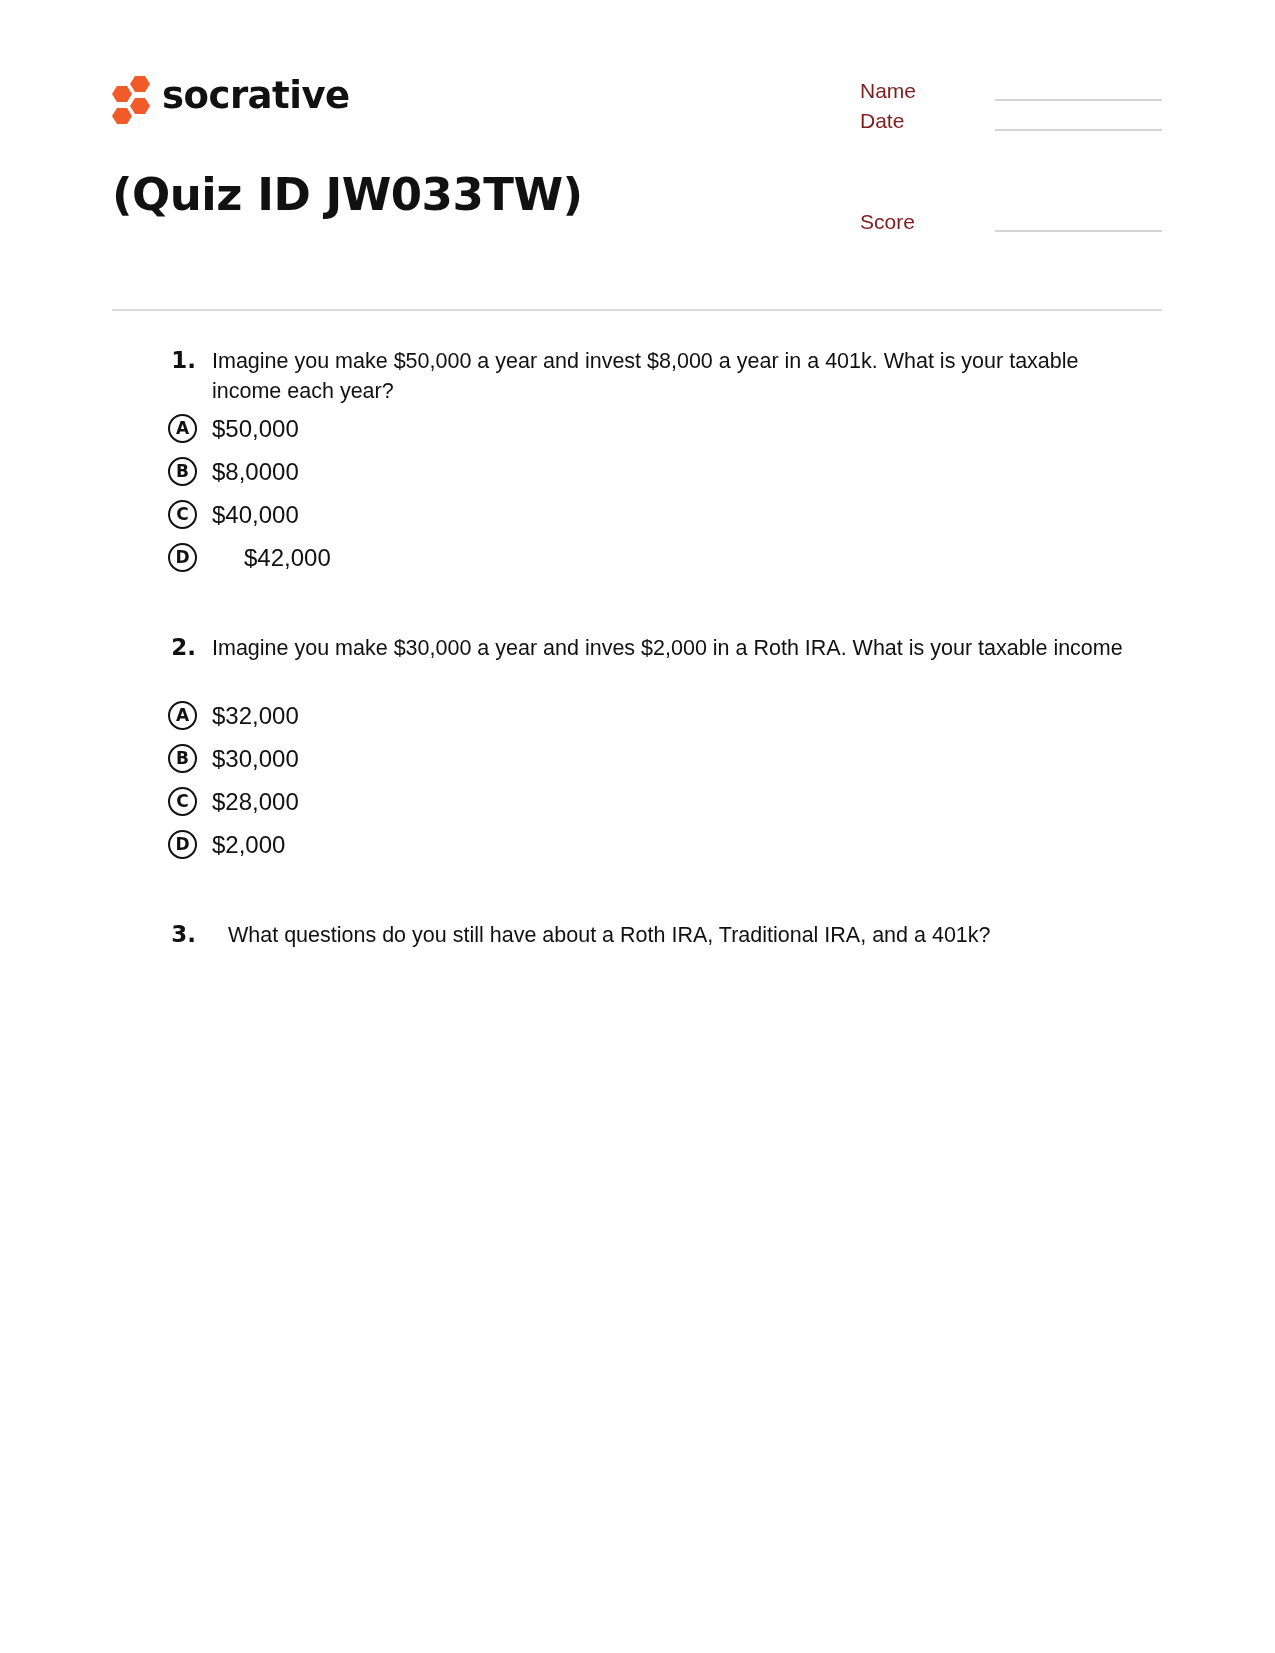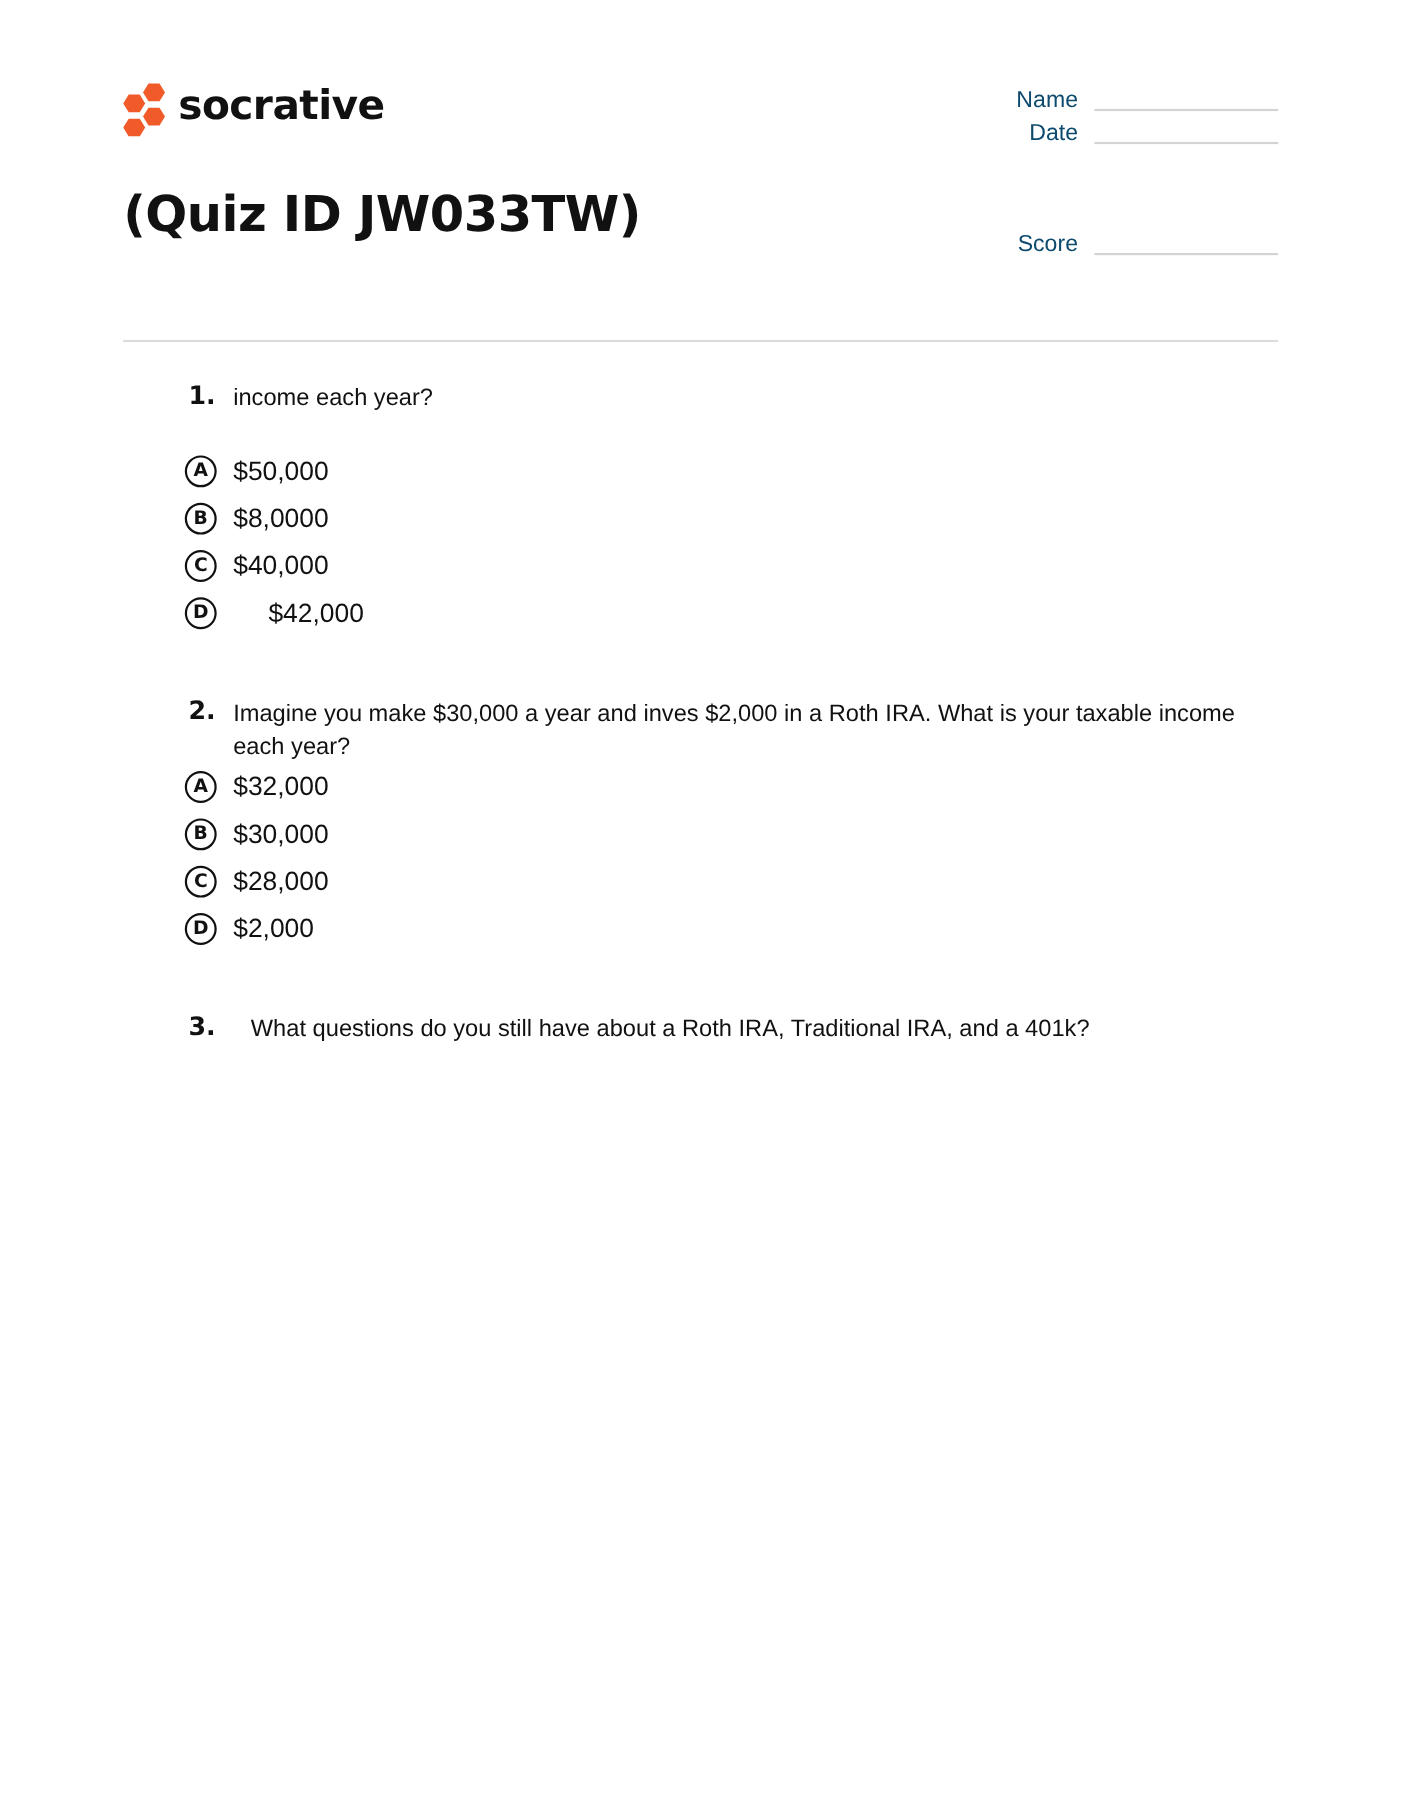--- a/index.html
+++ b/index.html
@@ -1,21 +1,21 @@
 <!DOCTYPE html>
 <html><head>
 <meta charset="utf-8">
 <style>
   html, body { margin: 0; padding: 0; background: #ffffff; }
   body { width: 1275px; height: 1653px; position: relative; overflow: hidden; color: #111; font-family: "Liberation Sans", sans-serif; }
   .abs { position: absolute; }
   .logo { left: 112px; top: 72px; width: 240px; height: 52px; }
   .logo svg { position: absolute; left: 0; top: 0; }
   .logo-text { position: absolute; left: 50px; top: 2px; font-family: "DejaVu Sans", sans-serif; font-weight: bold; font-size: 37px; letter-spacing: -0.5px; color: #111; line-height: 44px; }
-  .field-label { font-size: 21px; text-align: right; width: 120px; color: #0c4a6e; line-height: 26px; }
+  .field-label { font-size: 21px; width: 120px; color: #7f1d1d; line-height: 26px; }
   .field-line { height: 0; border-top: 2px solid #d4d4d4; width: 167px; }
   .title { left: 112px; top: 166px; font-family: "DejaVu Sans", sans-serif; font-weight: bold; font-size: 45px; line-height: 58px; letter-spacing: -0.5px; color: #111; }
   .divider { left: 112px; top: 309px; width: 1050px; height: 0; border-top: 2px solid #dcdcdc; }
   .qnum { font-family: "DejaVu Sans", sans-serif; font-weight: bold; font-size: 23px; width: 40px; text-align: right; line-height: 30px; }
   .qtext { font-size: 21.5px; line-height: 30px; color: #111; width: 940px; }
   .opt-circle { width: 29px; height: 29px; border: 2px solid #111; border-radius: 50%; box-sizing: border-box; display: flex; align-items: center; justify-content: center; font-family: "DejaVu Sans", sans-serif; font-weight: bold; font-size: 17px; line-height: 1; }
   .opt-text { font-size: 24px; line-height: 30px; }
 </style>
 </head>
 <body>
@@ -41,41 +41,41 @@
 
 <div class="abs title">
   <div>(Quiz ID JW033TW)</div>
 </div>
 
 <div class="abs divider"></div>
 
 <div>
   <div class="abs qnum" style="left:156px; top:345px;">1.</div>
   <div class="abs qtext" style="left:212px; top:346px;">
+    <div>Imagine you make $50,000 a year and invest $8,000 a year in a 401k. What is your taxable</div>
     <div>income each year?</div>
   </div>
 
   <div class="abs opt-circle" style="left:168px; top:414px;">A</div>
   <div class="abs opt-text" style="left:212px; top:414px;">$50,000</div>
 
   <div class="abs opt-circle" style="left:168px; top:457px;">B</div>
   <div class="abs opt-text" style="left:212px; top:457px;">$8,0000</div>
 
   <div class="abs opt-circle" style="left:168px; top:500px;">C</div>
   <div class="abs opt-text" style="left:212px; top:500px;">$40,000</div>
 
   <div class="abs opt-circle" style="left:168px; top:543px;">D</div>
   <div class="abs opt-text" style="left:212px; top:543px;margin-left:32px;">$42,000</div>
 </div>
 
 <div>
   <div class="abs qnum" style="left:156px; top:632px;">2.</div>
   <div class="abs qtext" style="left:212px; top:633px;">
     <div>Imagine you make $30,000 a year and inves $2,000 in a Roth IRA. What is your taxable income</div>
-    <div>each year?</div>
   </div>
 
   <div class="abs opt-circle" style="left:168px; top:701px;">A</div>
   <div class="abs opt-text" style="left:212px; top:701px;">$32,000</div>
 
   <div class="abs opt-circle" style="left:168px; top:744px;">B</div>
   <div class="abs opt-text" style="left:212px; top:744px;">$30,000</div>
 
   <div class="abs opt-circle" style="left:168px; top:787px;">C</div>
   <div class="abs opt-text" style="left:212px; top:787px;text-align:right;">$28,000</div>

